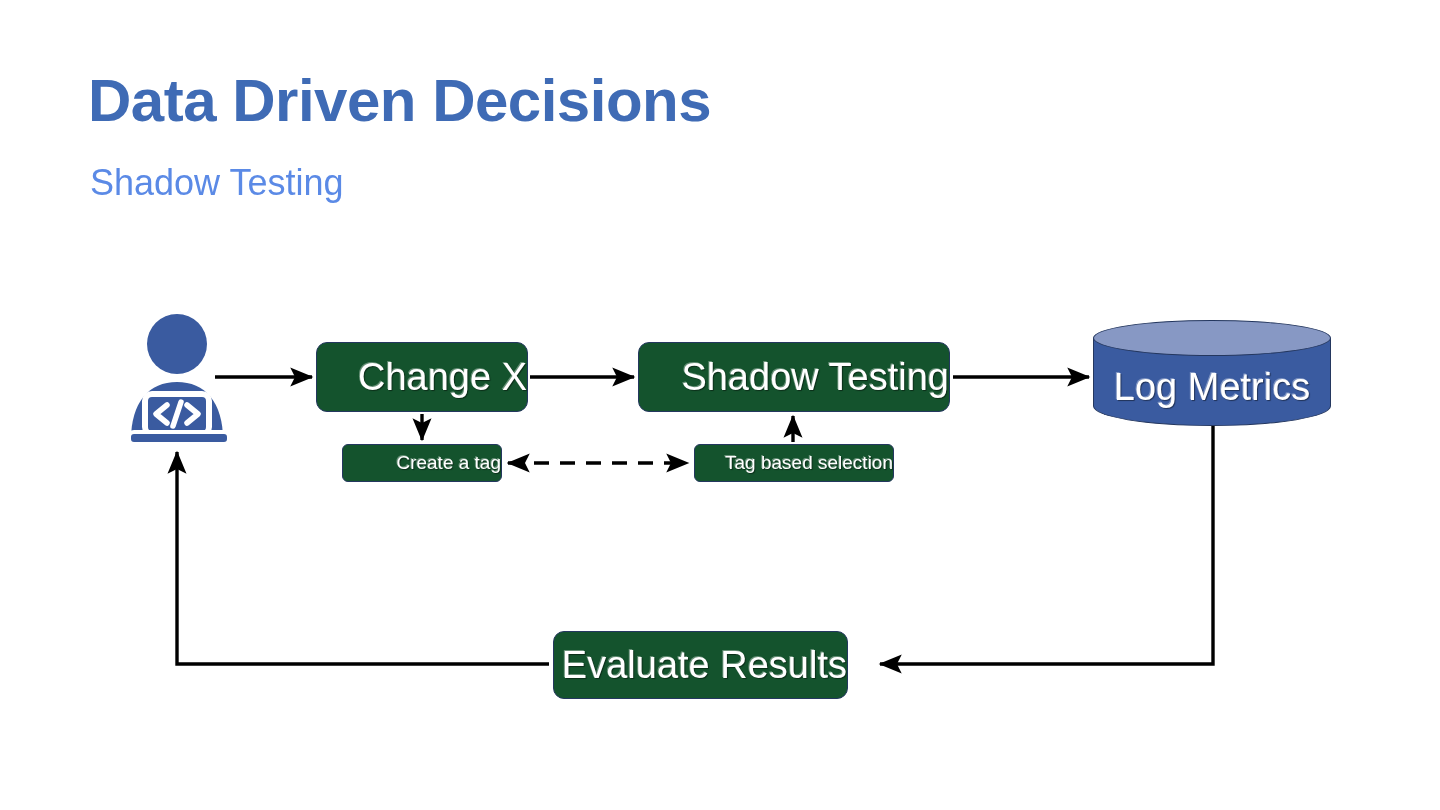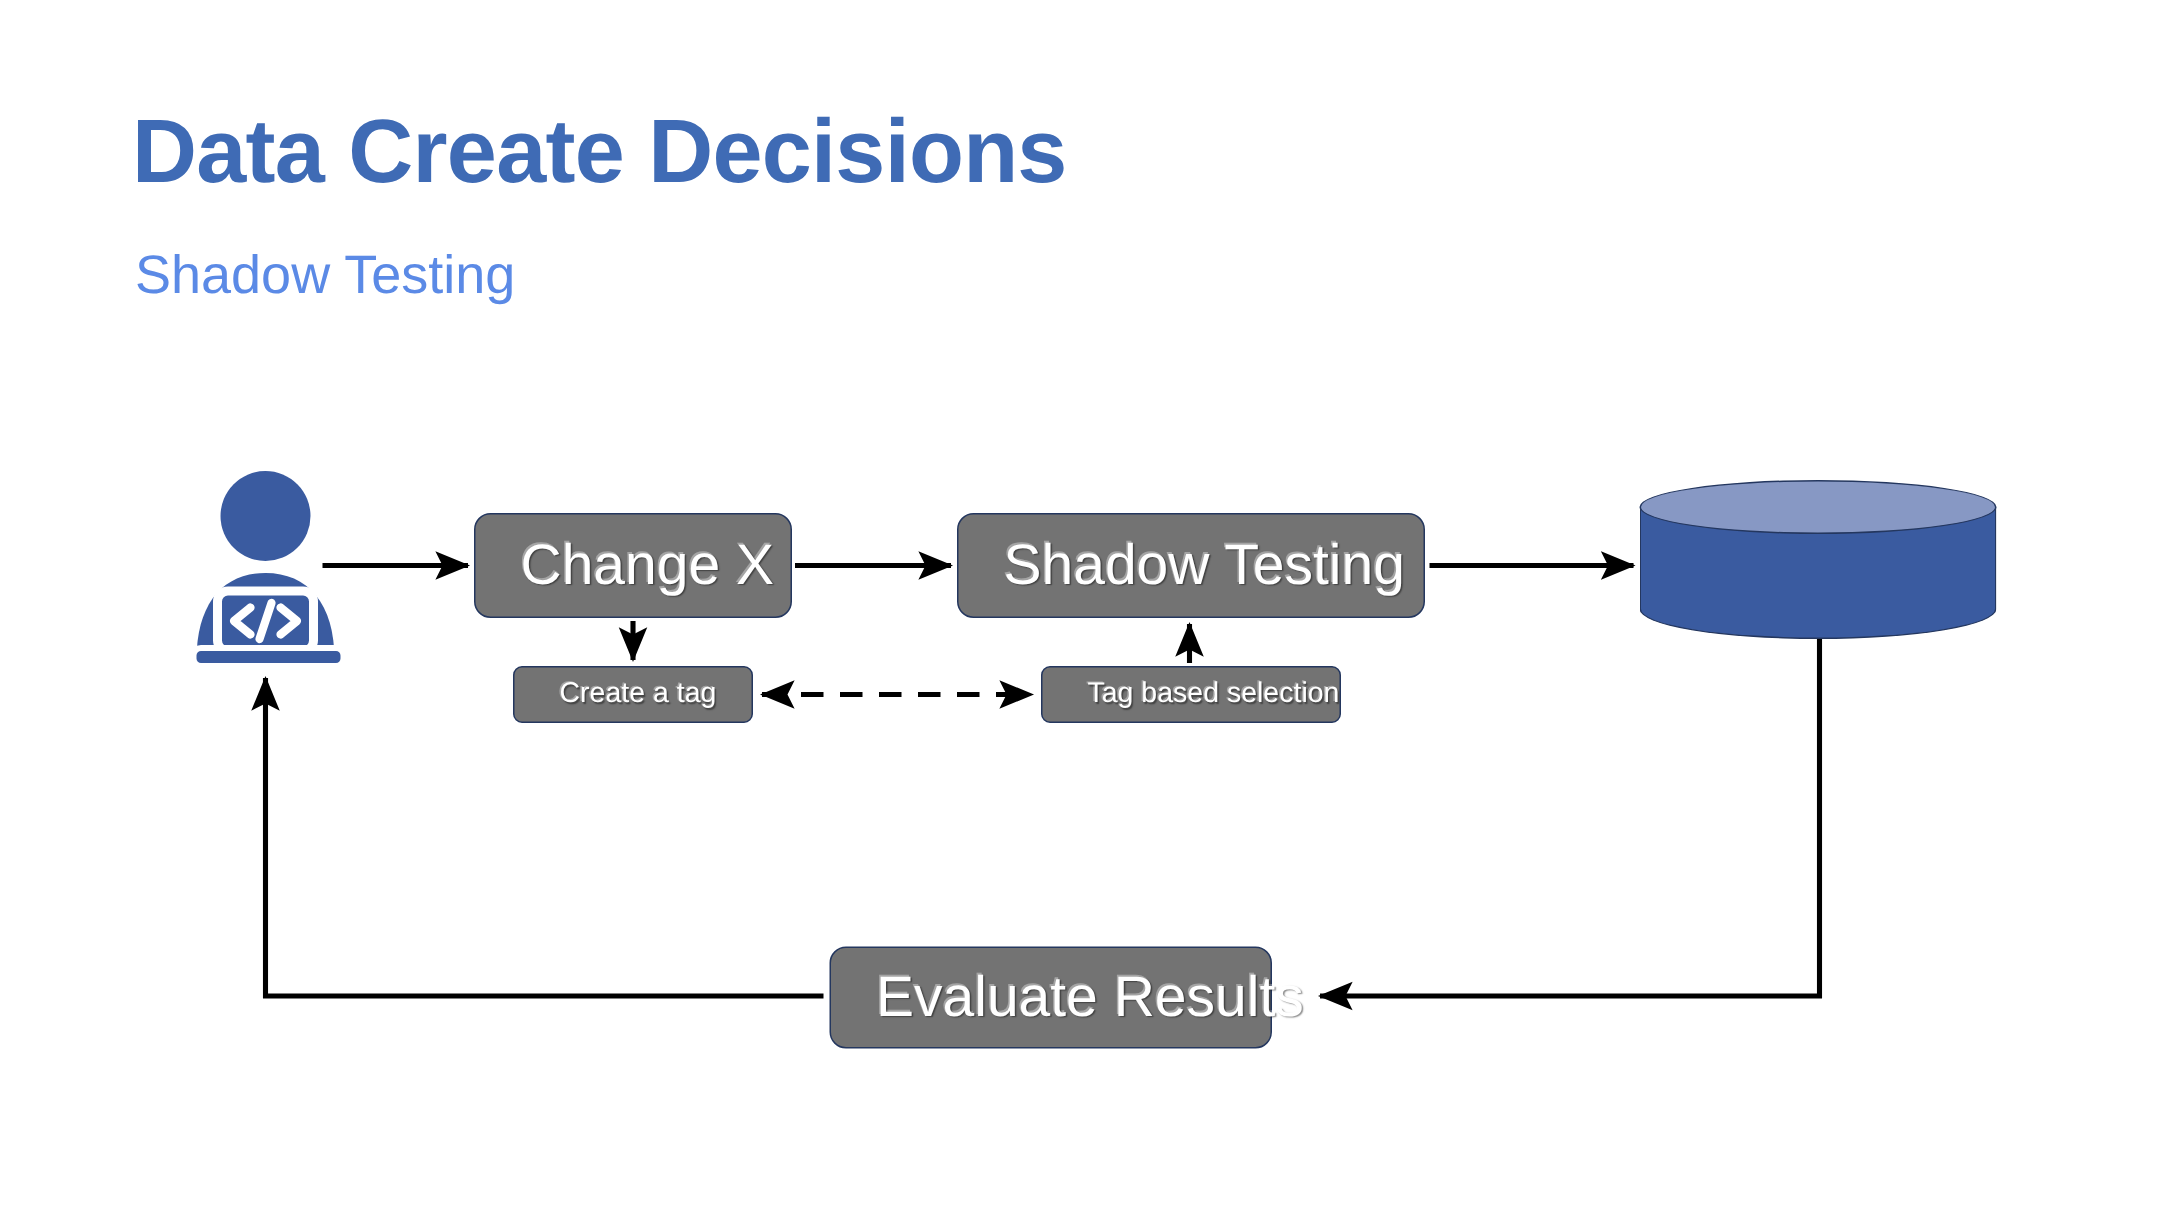--- a/index.html
+++ b/index.html
@@ -60,29 +60,28 @@
     top: 0;
     width: 1440px;
     height: 810px;
     pointer-events: none;
   }
 
   
   .node {
     position: absolute;
     box-sizing: border-box;
-    background: #737373;
+    background: #14532d;
     border: 1px solid #24375f;
     display: flex;
     align-items: center;
-    justify-content: flex-start;
+    justify-content: flex-end;
     color: #ffffff;
     text-align: center;
     white-space: nowrap;
-    padding-left: 30px;
   }
   .node .node-label {
     display: block;
     text-shadow: 1px 1px 1px rgba(0,0,0,0.45),
                 -1px -1px 0 rgba(255,255,255,0.35);
   }
 
   .node-big {
     border-radius: 11px;
     font-size: 38px;
@@ -152,21 +151,21 @@
     top: 312px;
     width: 112px;
     height: 132px;
   }
 </style>
 </head>
 <body>
 
 <div id="slide">
 
-  <div id="title">Data Create Decisions</div>
+  <div id="title">Data Driven Decisions</div>
 
   <div id="subtitle">Shadow Testing</div>
 
   <div id="diagram">
 
     <svg id="arrow-layer" width="1440" height="810" viewBox="0 0 1440 810">
       <defs>
         <marker id="arrowhead" markerWidth="7" markerHeight="7" refX="6.4" refY="3.2" orient="auto" markerUnits="strokeWidth">
           <path d="M0,0.4 L6.8,3.2 L0,6 L1.4,3.2 Z" fill="#000000"></path>
         </marker>
@@ -213,20 +212,21 @@
       <span class="node-label">Change X</span>
     </div>
 
     <div class="node node-big" id="node-shadow">
       <span class="node-label">Shadow Testing</span>
     </div>
 
     <div id="node-log-metrics">
       <div class="cyl-body"></div>
       <div class="cyl-top"></div>
+      <div class="cyl-label">Log Metrics</div>
     </div>
 
     <div class="node node-big" id="node-evaluate">
       <span class="node-label">Evaluate Results</span>
     </div>
 
     <div class="node node-small" id="node-tag-sel">
       <span class="node-label">Tag based selection</span>
     </div>
 

